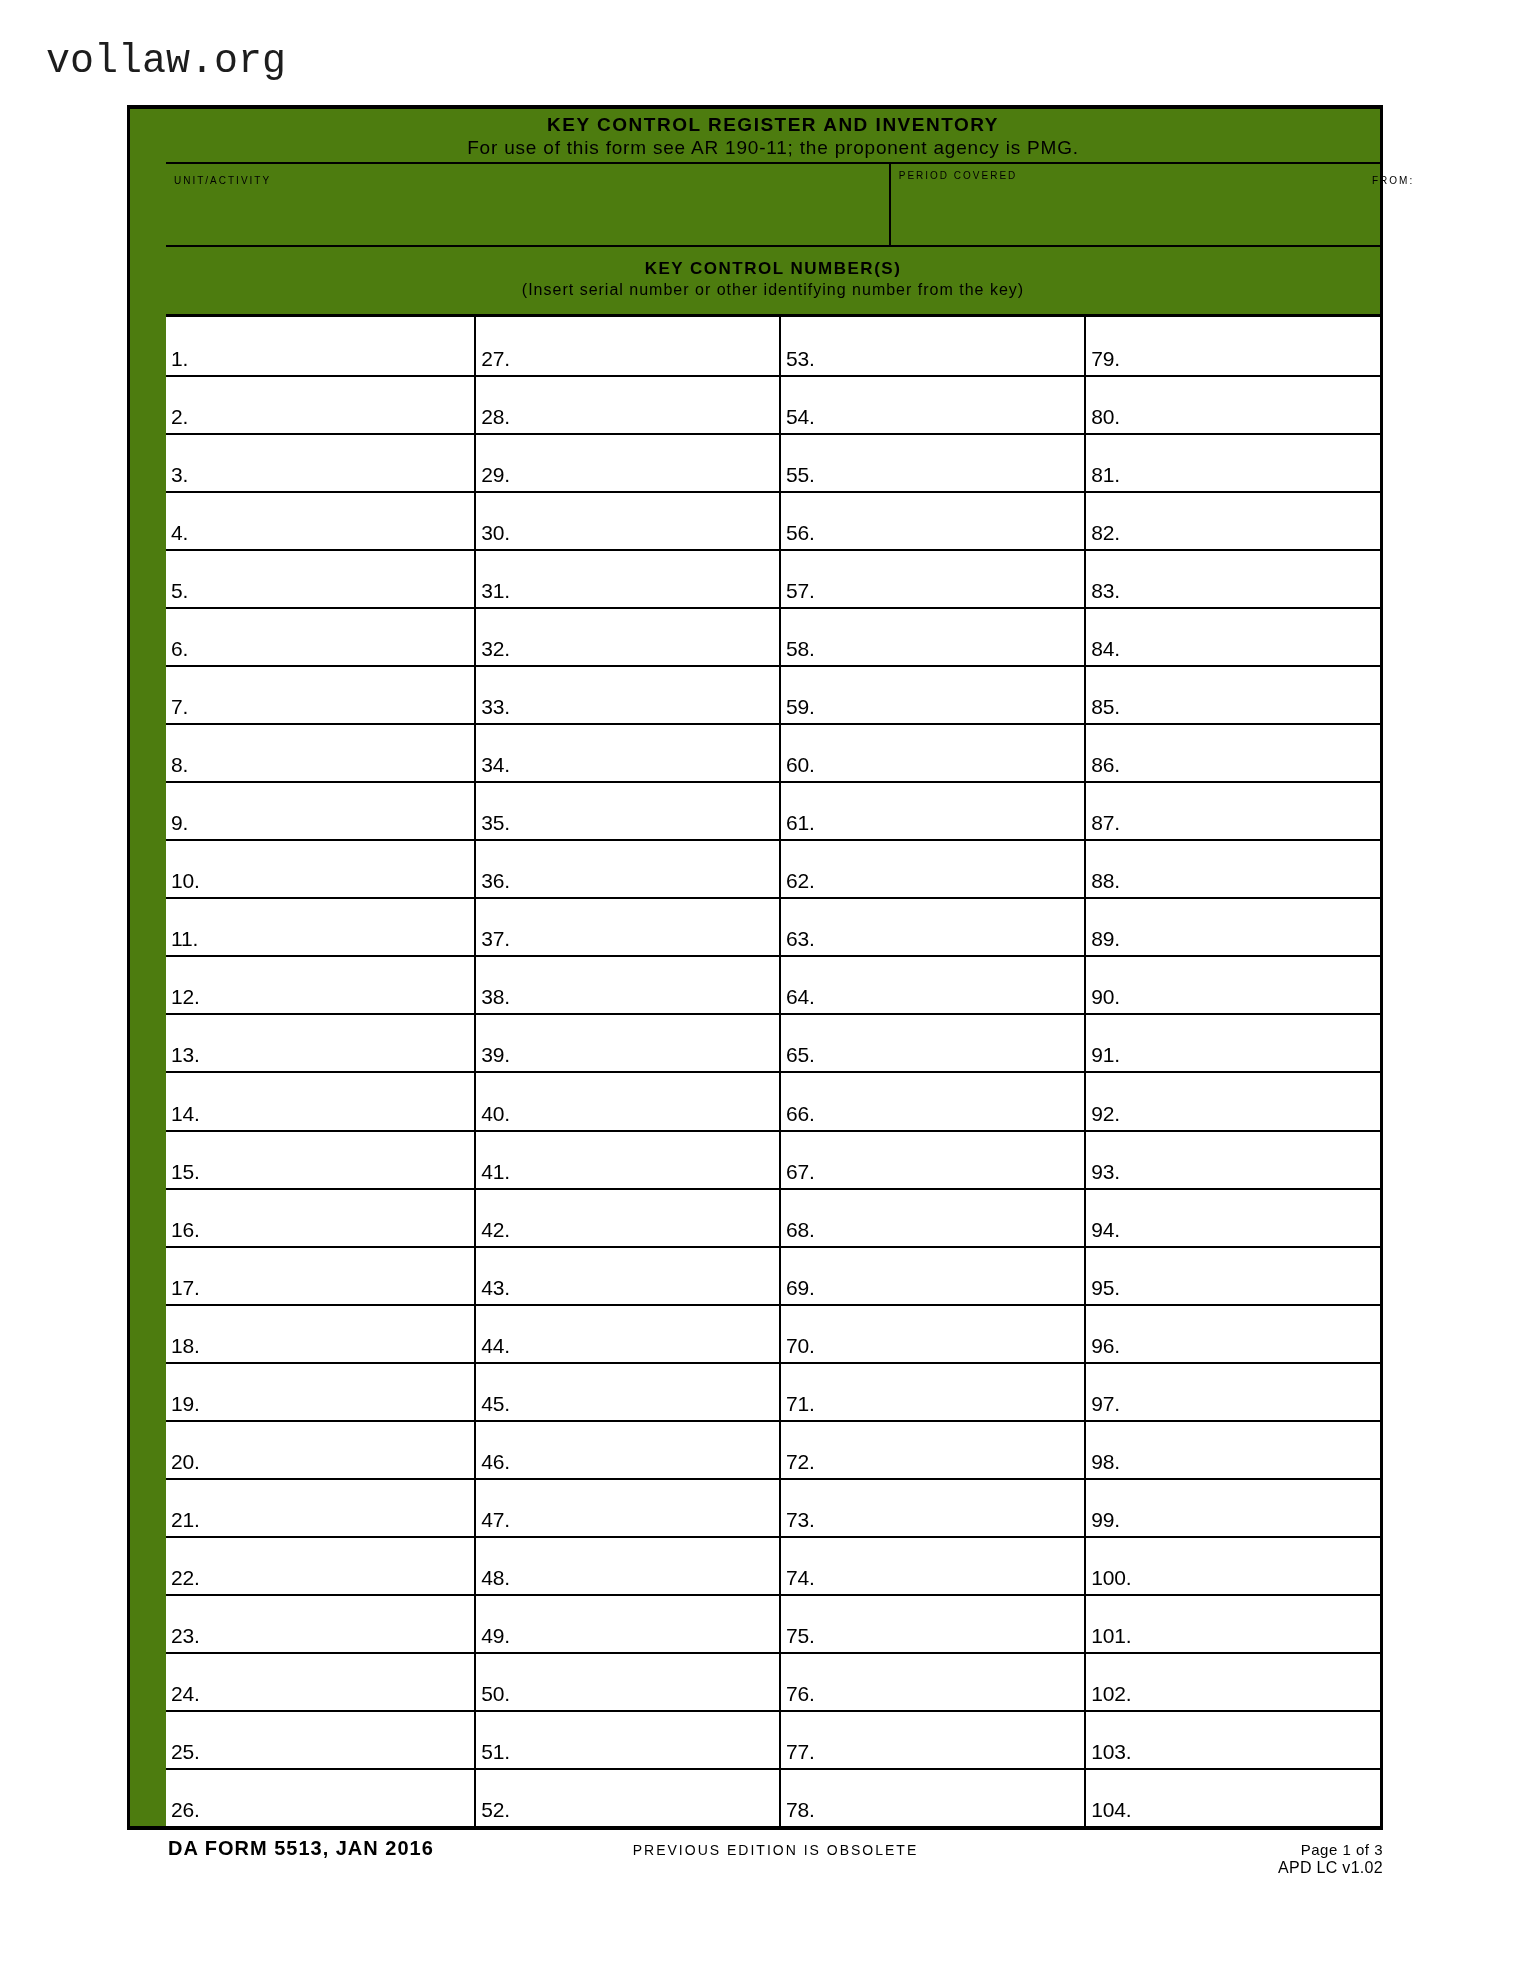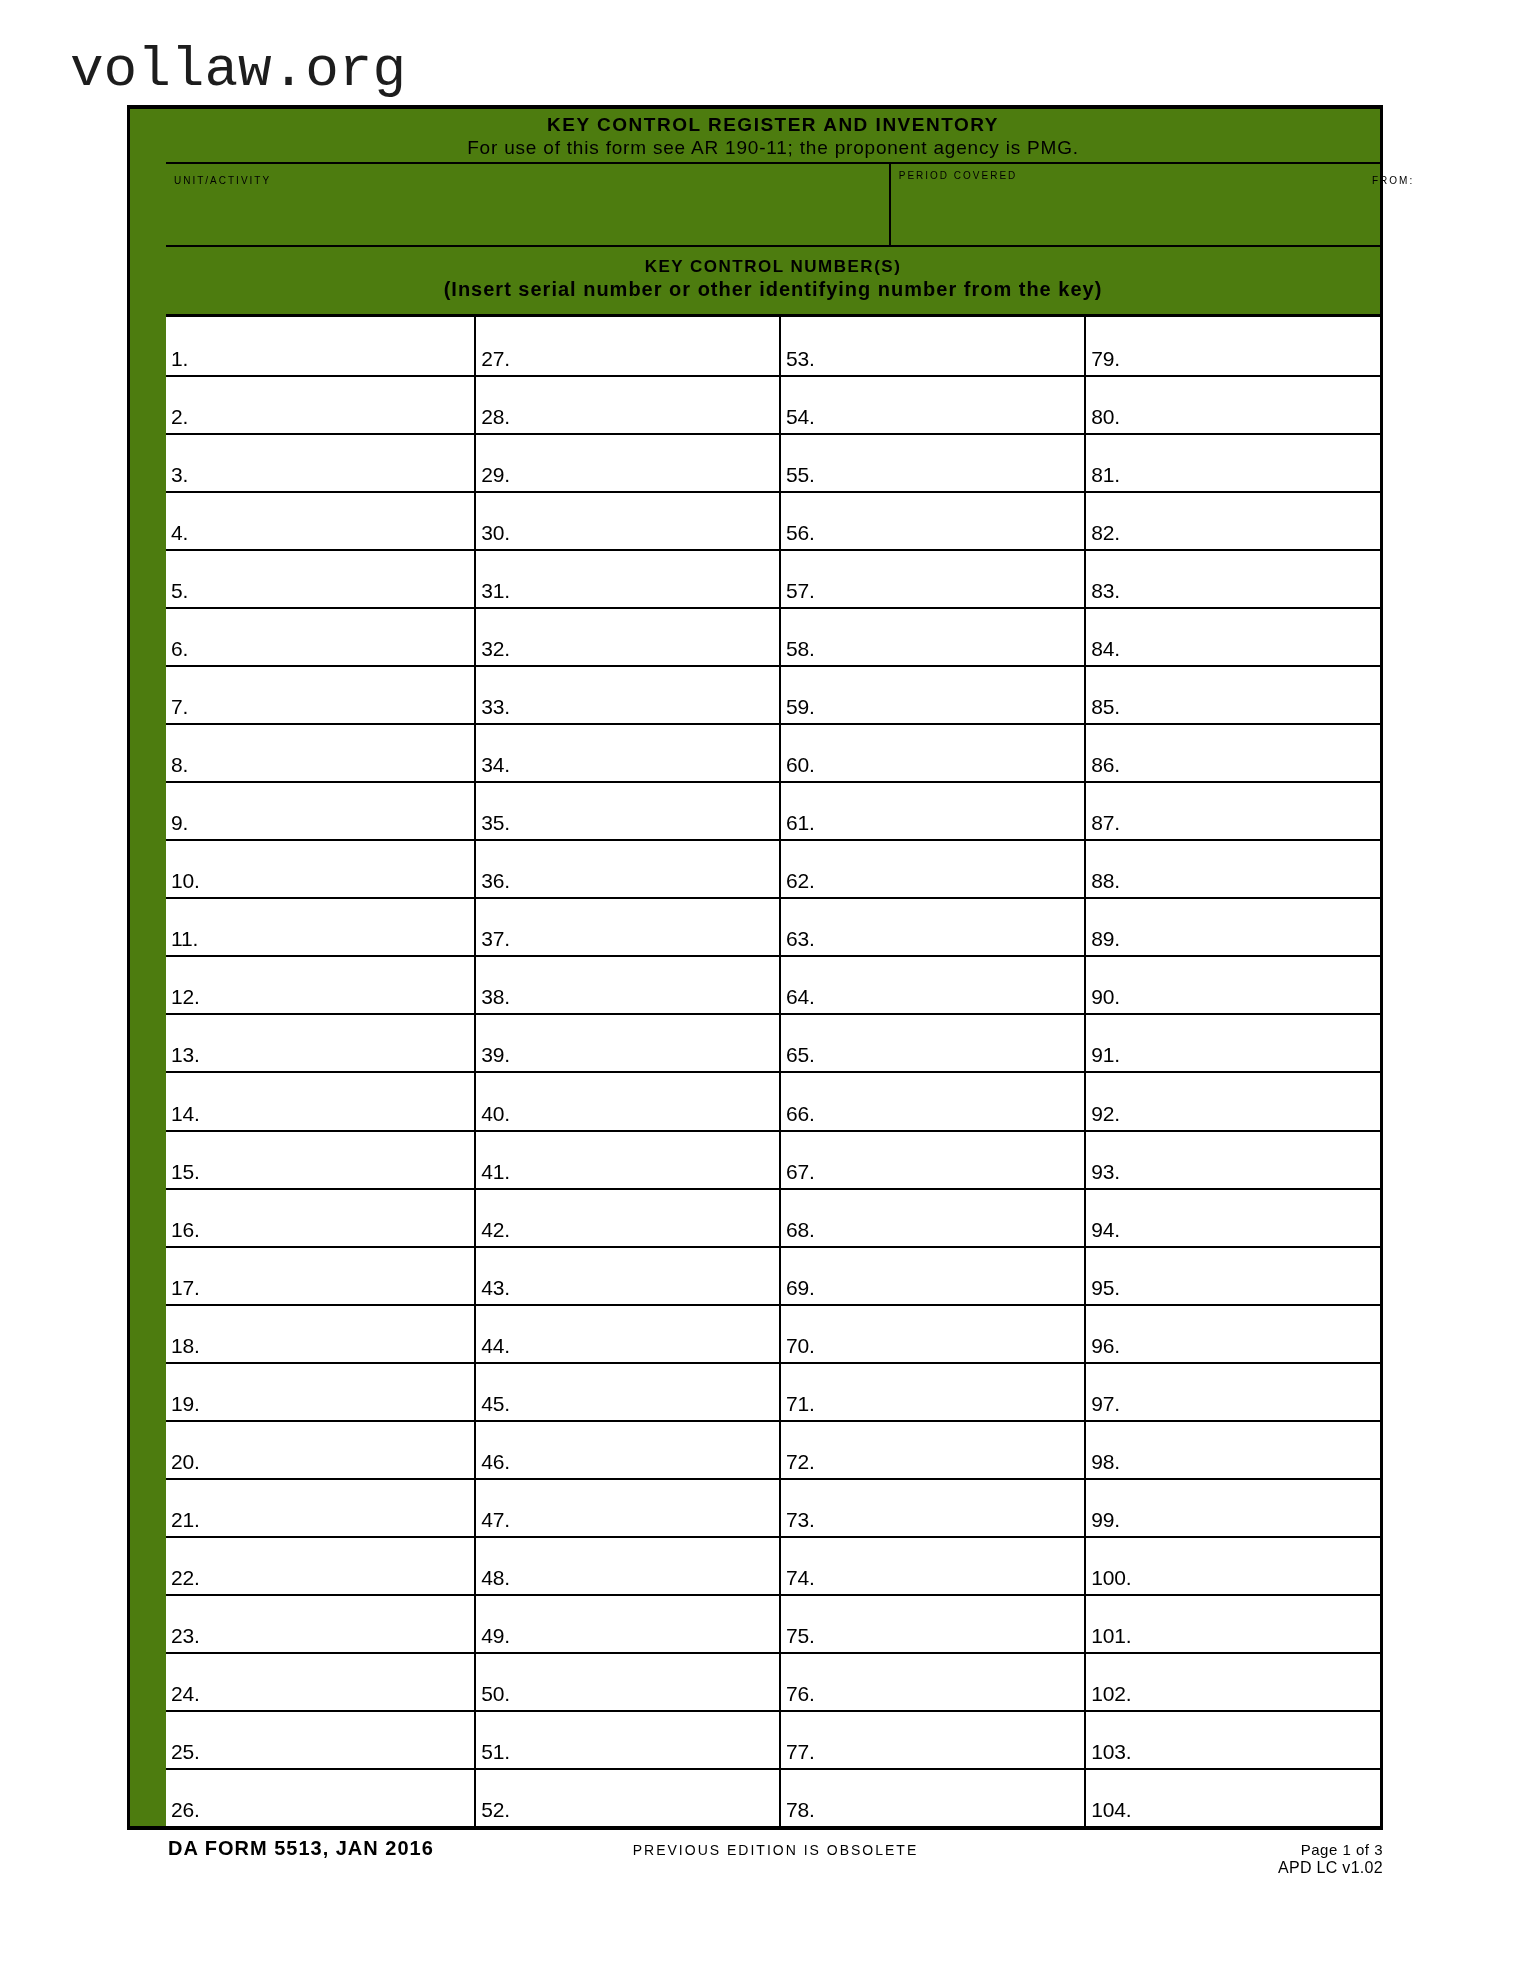--- a/index.html
+++ b/index.html
@@ -4,21 +4,21 @@
 <style>
   html,body{margin:0;padding:0;}
   body{
     width:1518px;height:1964px;background:#ffffff;position:relative;
     font-family:"Liberation Sans",sans-serif;color:#000;overflow:hidden;
     -webkit-font-smoothing:antialiased;
   }
   .watermark{
     position:absolute;left:46px;top:42px;
     font-family:"Liberation Mono","DejaVu Sans Mono",monospace;
-    font-size:56px;line-height:1;color:#1d1d1d;white-space:nowrap;letter-spacing:0;margin-left:24px;
+    font-size:40px;line-height:1;color:#1d1d1d;white-space:nowrap;letter-spacing:0;
   }
   .form{
     position:absolute;left:127px;top:105px;width:1256px;height:1725px;
     border:3px solid #000;border-top-width:4px;border-bottom-width:4px;
     box-sizing:border-box;display:flex;flex-direction:column;background:#4d7c0f;padding-left:36px;
   }
   .title-row{
     height:55px;border-bottom:2px solid #000;box-sizing:border-box;
     text-align:center;padding-top:6px;
   }
@@ -38,21 +38,21 @@
   .from-to{position:relative;height:18px;}
   .from-group{position:absolute;left:0;top:0;white-space:nowrap;}
   .to-group{position:absolute;left:270px;top:0;white-space:nowrap;margin-top:24px;}
   .fill-field{display:inline-block;min-width:90px;height:16px;vertical-align:bottom;}
   .section-row{
     height:70px;border-bottom:3px solid #000;box-sizing:border-box;
     display:flex;flex-direction:column;justify-content:center;text-align:center;
     padding-bottom:3px;
   }
   .section-title{font-size:17px;font-weight:bold;letter-spacing:1.5px;line-height:1.2;}
-  .section-subtitle{font-size:20px;font-weight:bold;letter-spacing:1px;line-height:1.2;text-align:center;}
+  .section-subtitle{font-size:16px;font-weight:normal;letter-spacing:1px;line-height:1.2;text-align:center;}
   .grid{
     flex:1;display:grid;
     grid-template-columns:25.4% 25.1% 25.15% 24.35%;
     grid-template-rows:repeat(26,1fr);
   }
   .key-cell{
     border-left:2px solid #000;border-top:2px solid #000;box-sizing:border-box;
     display:flex;align-items:flex-end;padding:0 0 6px 5px;background:#fff;
   }
   .key-cell.col0{border-left:none;}

